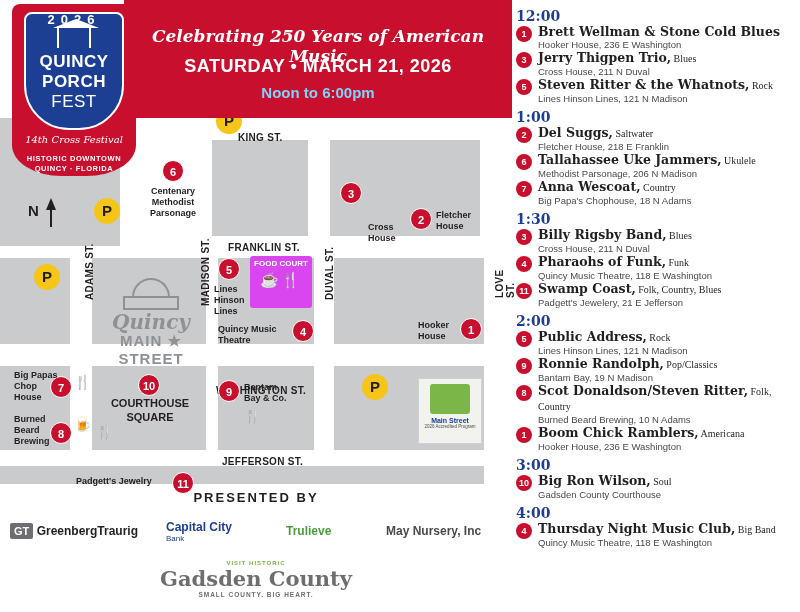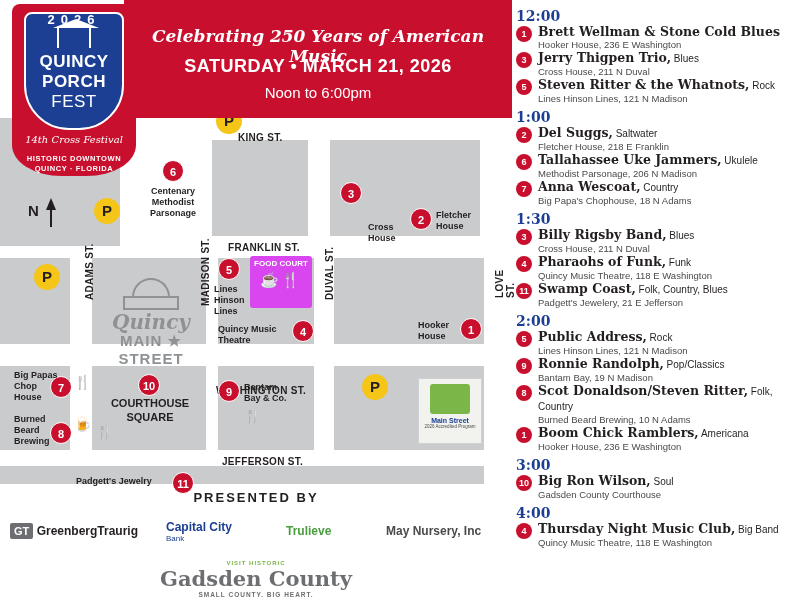--- a/index.html
+++ b/index.html
@@ -33,21 +33,21 @@
     position: absolute; left: 0; right: 0; top: 26px; text-align: center;
     color: #ffffff; font-family: "DejaVu Serif", serif; font-style: italic;
     font-weight: bold; font-size: 17px;
   }
   #banner .dateline {
     position: absolute; left: 0; right: 0; top: 56px; text-align: center;
     color: #ffffff; font-weight: bold; font-size: 18px; letter-spacing: .5px;
   }
   #banner .timeline {
     position: absolute; left: 0; right: 0; top: 84px; text-align: center;
-    color: #ffffff; font-weight: normal; font-size: 15px;
+    color: #7dd3fc; font-weight: bold; font-size: 15px;
   }
 
   
   #logo {
     position: absolute; left: 12px; top: 4px; width: 124px; height: 172px;
     background: #c8102e; border-radius: 8px 8px 40% 40% / 8px 8px 18% 18%;
     color: #fff; text-align: center;
   }
   #logo .shield {
     position: absolute; left: 12px; top: 8px; width: 100px; height: 118px;
@@ -164,21 +164,21 @@
   .act { position: relative; padding-left: 22px; margin-bottom: 1px; }
   .act .bullet {
     position: absolute; left: 0; top: 1px; width: 16px; height: 16px; border-radius: 50%;
     background: #c8102e; color: #fff; font-size: 9px; font-weight: bold;
     text-align: center; line-height: 16px;
   }
   .act .title {
     font-size: 12.5px; font-weight: bold; color: #231f20; font-family: "DejaVu Serif", serif;
     line-height: 14px;
   }
-  .act .genre { font-size: 10px; font-weight: normal; color: #231f20; font-family: Liberation Sans, sans-serif; }
+  .act .genre { font-size: 10px; font-weight: normal; color: #231f20; font-family: Liberation Serif, serif; }
   .act .venue { font-size: 9.5px; color: #4a4a4a; line-height: 11px; }
 </style>
 </head>
 <body>
 
 <div id="page">
 
   <div id="left">
 
     <div id="map">

